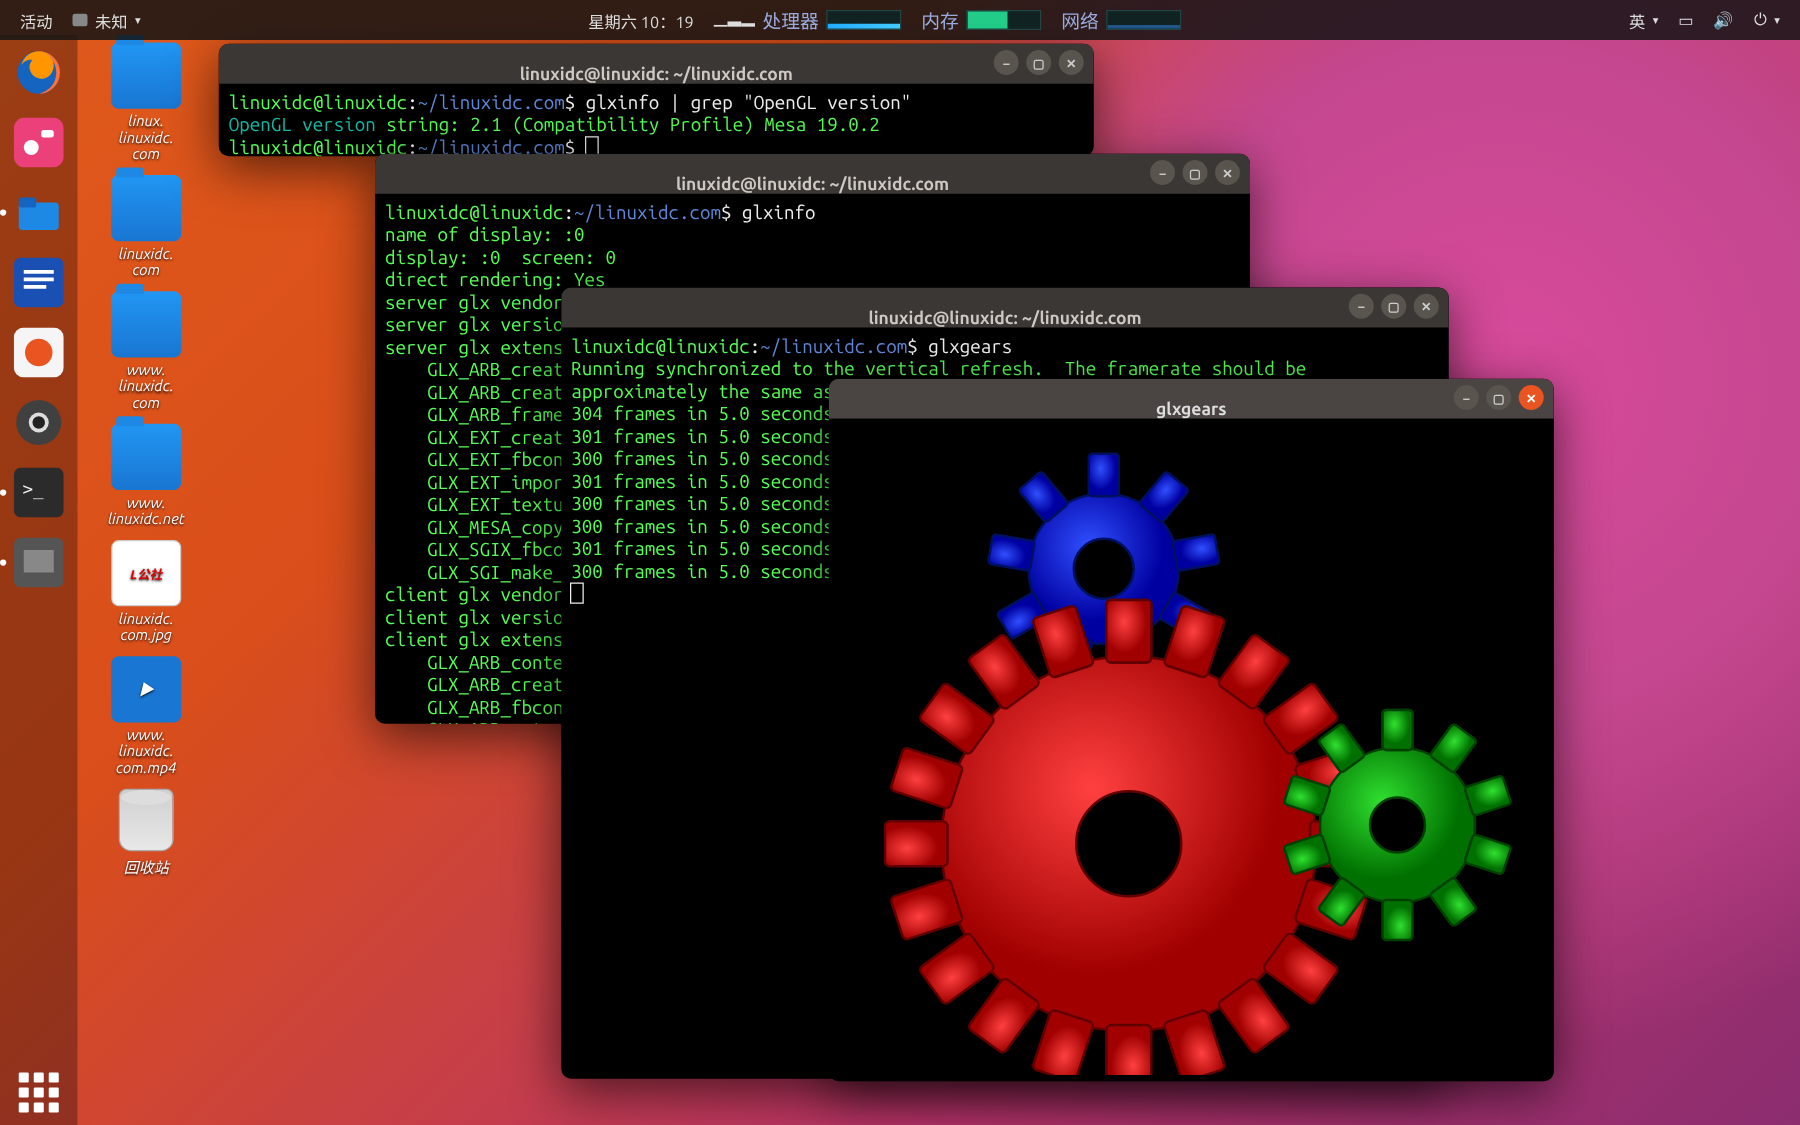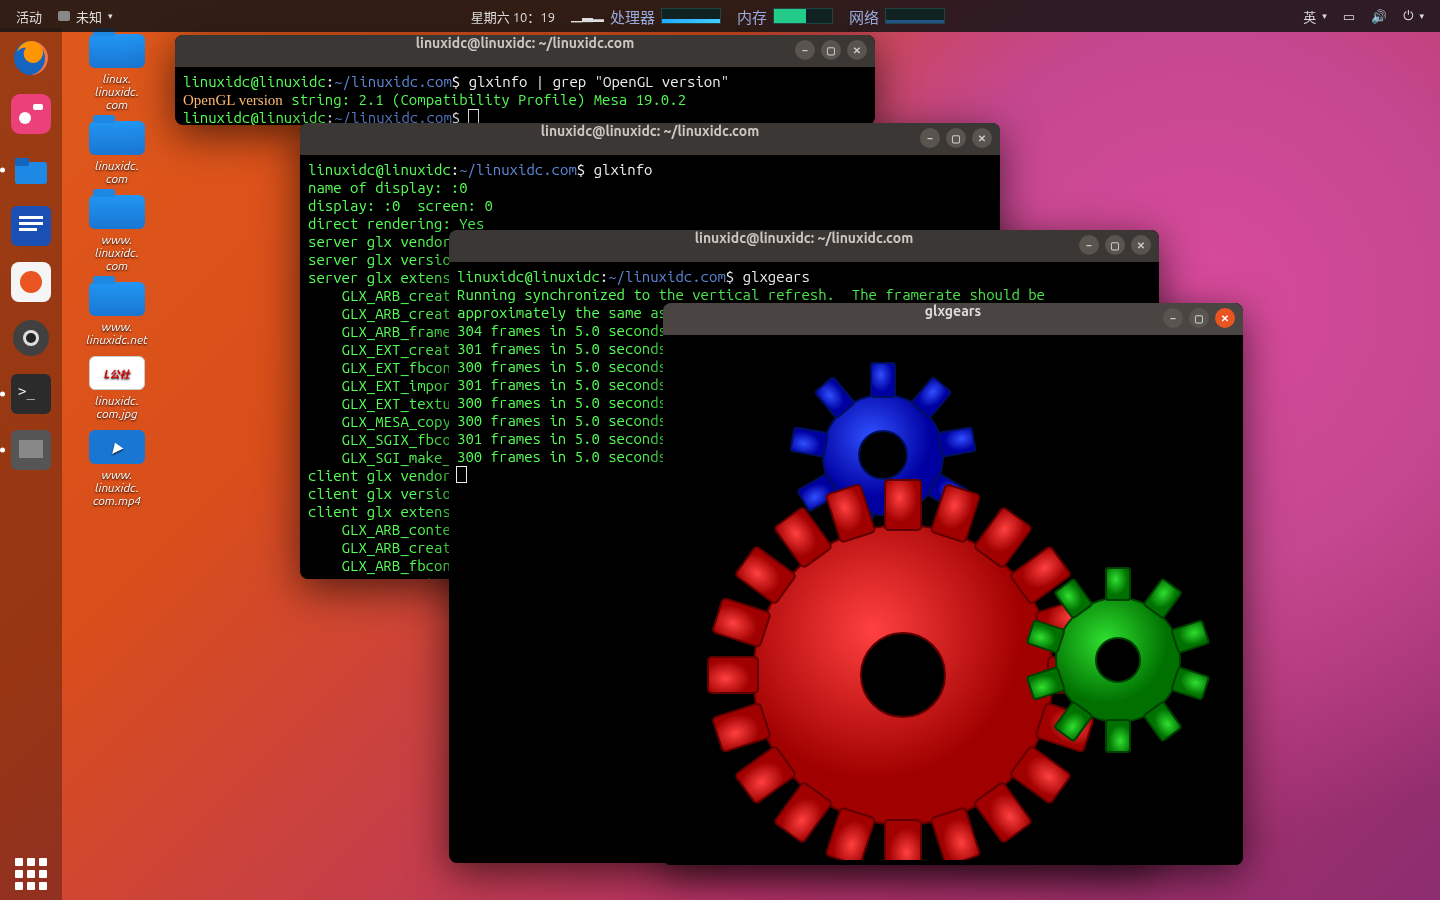--- a/index.html
+++ b/index.html
@@ -38,21 +38,21 @@
   }
   .dock-item { width:48px; height:48px; border-radius:10px; display:flex;align-items:center;justify-content:center; position:relative;}
   .dock-item.active::before{content:"";position:absolute;left:-7px;top:50%;width:5px;height:5px;border-radius:50%;background:#fff;transform:translateY(-50%);}
   .apps-btn { position:absolute; bottom:10px; left:0; right:0; display:flex;justify-content:center;}
   .apps-grid { width:32px; height:32px; display:grid; grid-template-columns:repeat(3,1fr); grid-template-rows:repeat(3,1fr); gap:4px;}
   .apps-grid span{background:#fff;border-radius:1px;}
 
   
   .desktop-icons { position:absolute; top:34px; left:72px; width:100px; z-index:5;font-style:italic;}
   .dicon { width:90px; text-align:center; margin-bottom:10px; font-size:12px; color:#fff; text-shadow:0 1px 2px #000;}
-  .dicon .glyph { width:56px;height:34px;margin:0 auto 4px;border-radius:6px;display:flex;align-items:center;justify-content:center;}
+  .dicon .glyph { width:56px;height:53px;margin:0 auto 4px;border-radius:6px;display:flex;align-items:center;justify-content:center;}
   .folder { background:linear-gradient(#2196f3,#1976d2); position:relative;}
   .folder::before{content:"";position:absolute;top:-6px;left:4px;width:22px;height:8px;border-radius:3px 3px 0 0;background:#1e88e5;}
   .img { background:#fff;border:1px solid #ccc;color:#d00;font-weight:bold;font-size:10px;}
   .vid { background:#1976d2;}
   .trash {
     width:44px;height:50px;margin:0 auto 4px;
     background:
       radial-gradient(ellipse 20px 6px at 50% 6px,#ddd 0 99%,transparent 100%),
       linear-gradient(#cfcfcf,#e8e8e8);
     border-radius:6px 6px 10px 10px;
@@ -63,29 +63,29 @@
   .win {
     position:absolute;
     background:#000; color:#ccc;
     border-radius:8px; overflow:hidden;
     box-shadow:0 10px 40px rgba(0,0,0,.6);
     font-family:"Ubuntu Mono","DejaVu Sans Mono",monospace;
     font-size:15px; line-height:1.2;
   }
   .titlebar {
     height:32px; background:#3b3735; color:#cfc8c2;
-    display:flex; align-items:flex-start; justify-content:center;
+    display:flex; align-items:flex-end; justify-content:center;
     font:600 14px "Ubuntu",sans-serif; position:relative;
   }
   .titlebar.light { background:#4a4542; color:#ddd;}
   .winbtns { position:absolute; right:8px; top:5px; display:flex; gap:6px;}
   .winbtn { width:20px;height:20px;border-radius:50%;background:#5a544f;color:#ccc;display:flex;align-items:center;justify-content:center;font-size:10px;}
   .winbtn.close-active { background:#e95420;color:#fff;}
   .term-body { padding:6px 8px; white-space:pre; }
-  .c-g{color:#55ff55;} .c-o{color:#fdba74;font-family:Liberation Serif, serif;} .c-b{color:#5f87d7;} .c-w{color:#eee;}
+  .c-g{color:#55ff55;} .c-o{color:#14b8a6;} .c-b{color:#5f87d7;} .c-w{color:#eee;}
   .cursor{display:inline-block;width:9px;height:15px;outline:1px solid #eee;vertical-align:-2px;}
 
   
   #w1{top:35px; left:175px; width:700px; height:90px; z-index:10;}
   #w2{top:123px; left:300px; width:700px; height:456px; z-index:11;}
   #w3{top:230px; left:449px; width:710px; height:633px; z-index:12;}
   #w4{top:303px; left:663px; width:580px; height:562px; z-index:13;}
 
   
   .gears-stage{position:relative;width:100%;height:calc(100% - 32px);background:#000;display:flex;align-items:center;justify-content:center;}
@@ -211,20 +211,24 @@
       <div class="glyph folder"></div>
       <div>www.<br>linuxidc.net</div>
     </div>
   <div class="dicon">
       <div class="glyph img">L公社</div>
       <div>linuxidc.<br>com.jpg</div>
     </div>
   <div class="dicon">
       <div class="glyph vid">▶</div>
       <div>www.<br>linuxidc.<br>com.mp4</div>
+    </div>
+  <div class="dicon">
+      <div class="trash"></div>
+      <div>回收站</div>
     </div>
 </div>
 
 <div id="w1" class="win">
   <div class="titlebar">
     <span>linuxidc@linuxidc: ~/linuxidc.com</span>
     <div class="winbtns">
       <div class="winbtn">–</div>
       <div class="winbtn">▢</div>
       <div class="winbtn">✕</div>

